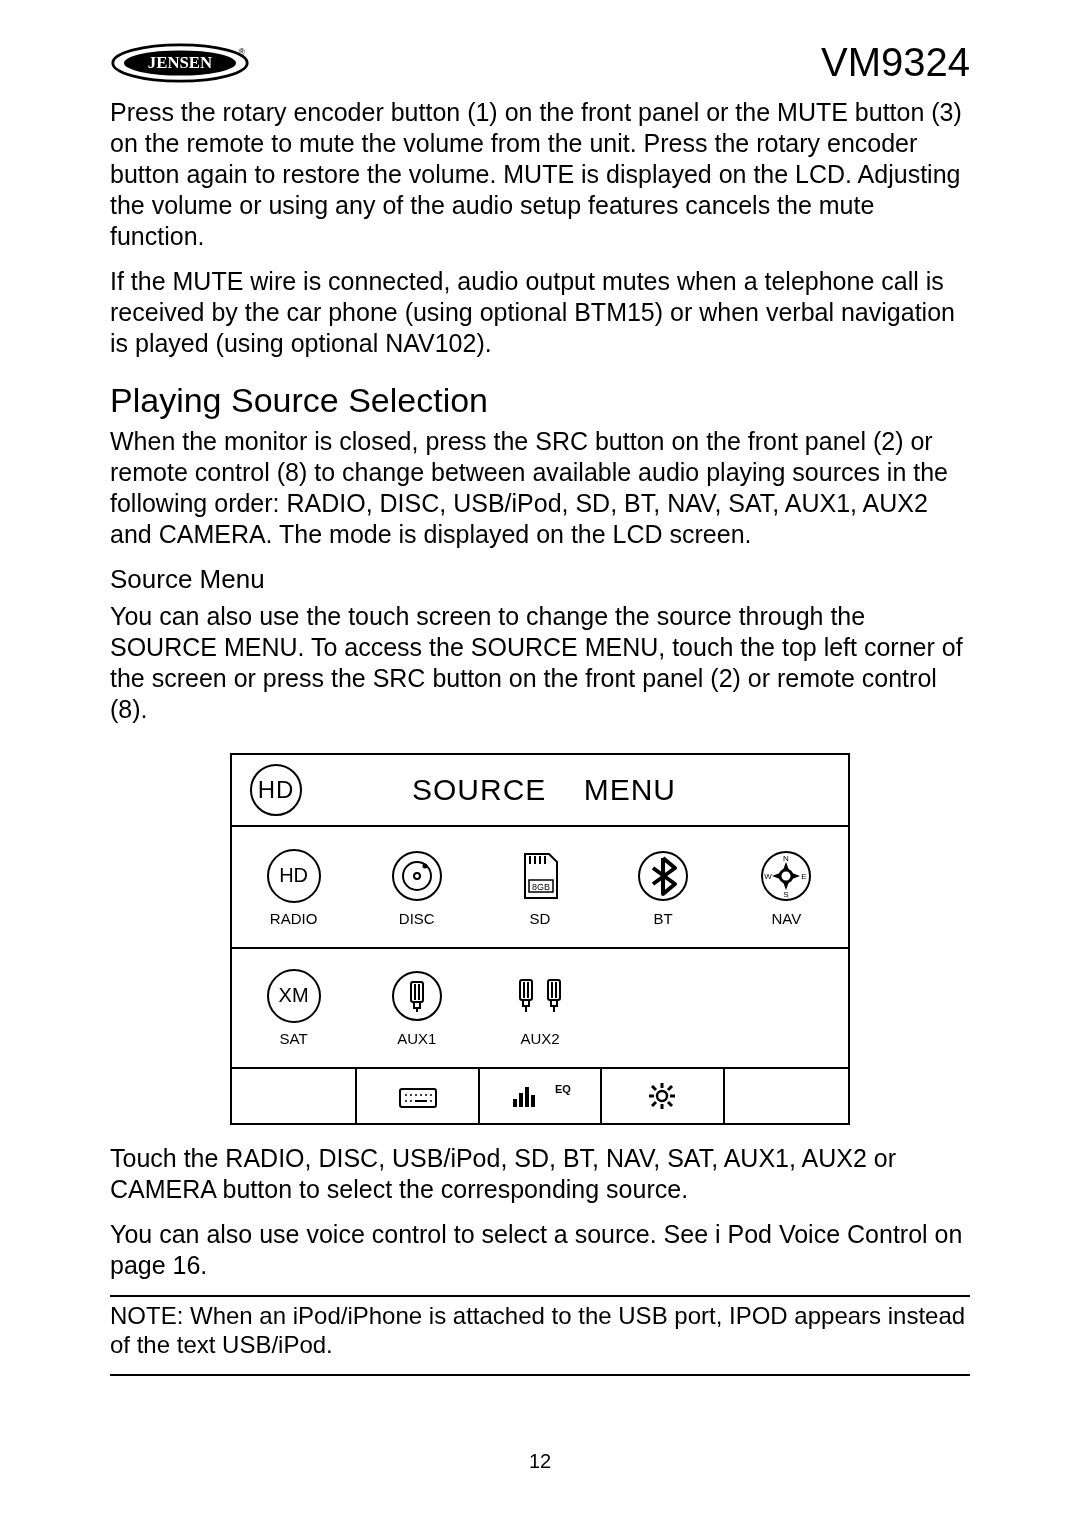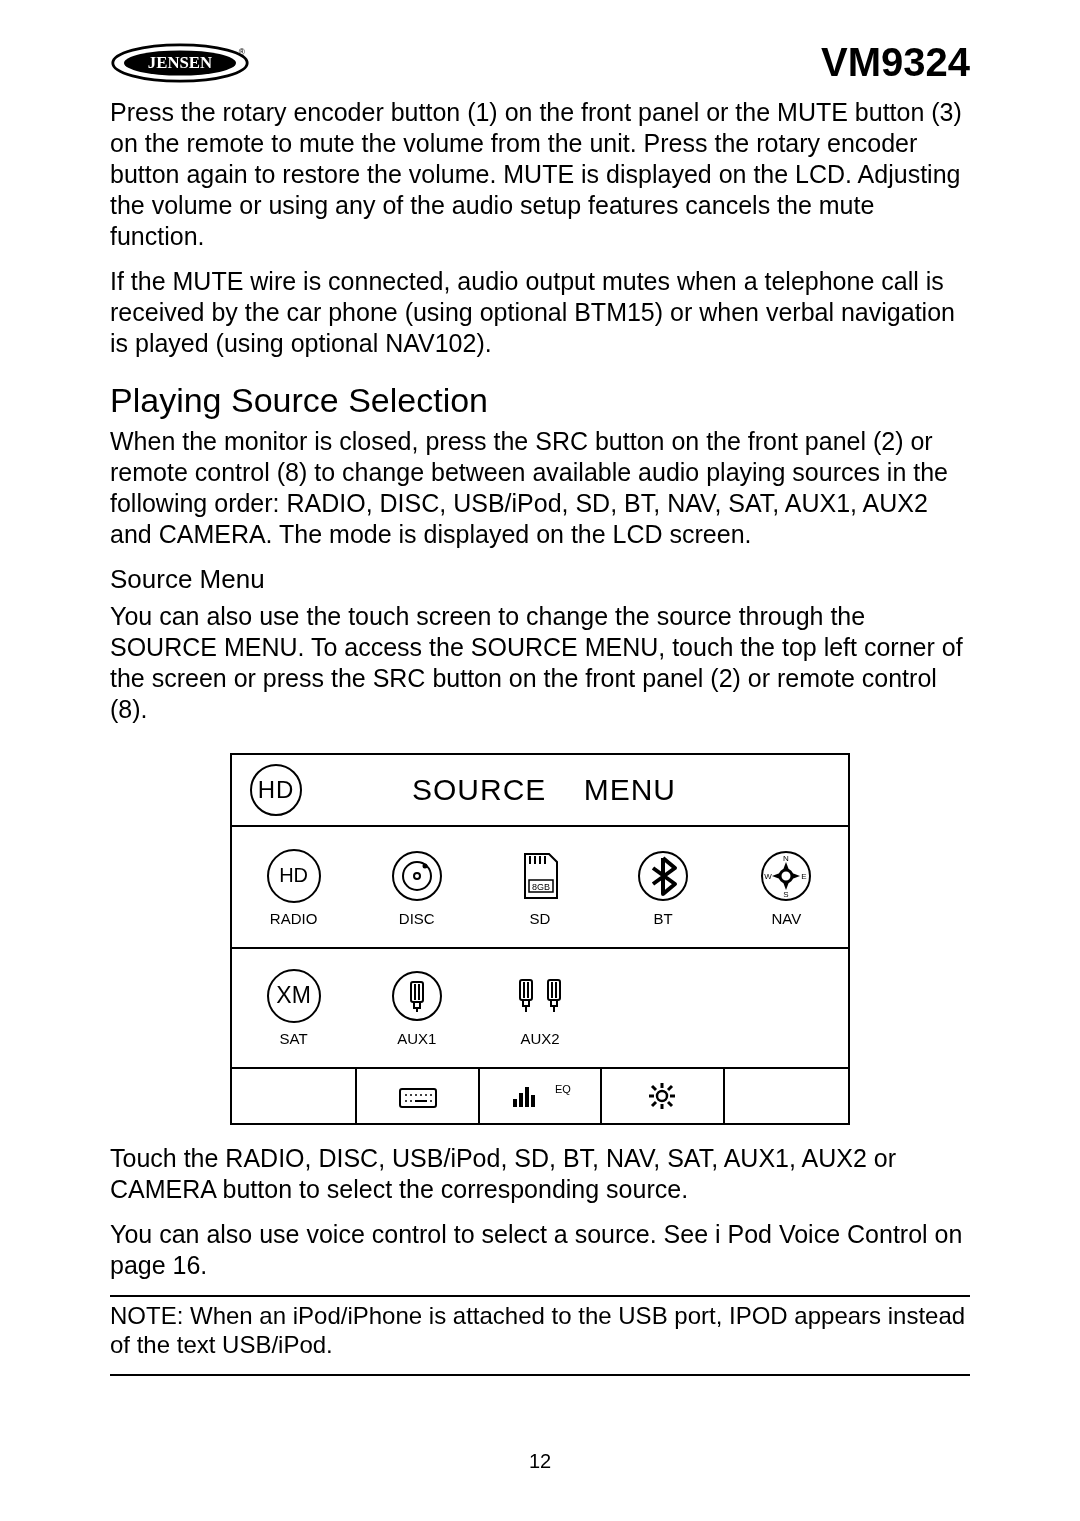--- a/index.html
+++ b/index.html
@@ -21,21 +21,21 @@
     justify-content: space-between;
     align-items: center;
     margin-bottom: 12px;
   }
   .logo {
     width: 140px;
     height: 42px;
   }
   .model {
     font-size: 40px;
-    font-weight: 700;
+    font-weight: 400;
   }
   h2.section {
     font-size: 34px;
     font-weight: 400;
     margin: 22px 0 4px 0;
   }
   p.body {
     font-size: 25px;
     line-height: 1.24;
     margin: 6px 0 14px 0;
@@ -146,20 +146,21 @@
     position: relative;
   }
   .fig-footer-cell {
     display: flex;
     align-items: center;
     justify-content: center;
   }
   .fig-footer-cell.bordered {
     border-left: 2px solid #000;
     border-right: 2px solid #000;
+    font-weight: bold;
   }
 </style>
 </head>
 <body>
 
 <div class="page">
 
   <div class="header">
     <div class="logo">
       <svg viewBox="0 0 200 60" width="140" height="42">
@@ -252,21 +253,21 @@
             <text x="26" y="47" text-anchor="middle" font-size="8">S</text>
             <text x="8" y="29" text-anchor="middle" font-size="8">W</text>
             <text x="44" y="29" text-anchor="middle" font-size="8">E</text>
           </svg>
         </div>
         <div class="lbl">NAV</div>
       </div>
 
       <div class="fig-cell">
         <div class="icon">
-            <div class="circ" style="font-size:23px">XM</div>
+            <div class="circ" style="font-size:20px">XM</div>
           </div>
         <div class="lbl">SAT</div>
       </div>
 
       <div class="fig-cell">
         <div class="icon">
           <svg width="52" height="52" viewBox="0 0 52 52">
             <circle cx="26" cy="26" r="24" fill="none" stroke="#000" stroke-width="2"></circle>
             <rect x="20" y="12" width="12" height="20" rx="2" fill="none" stroke="#000" stroke-width="2"></rect>
             <line x1="24" y1="14" x2="24" y2="30" stroke="#000" stroke-width="2"></line>

